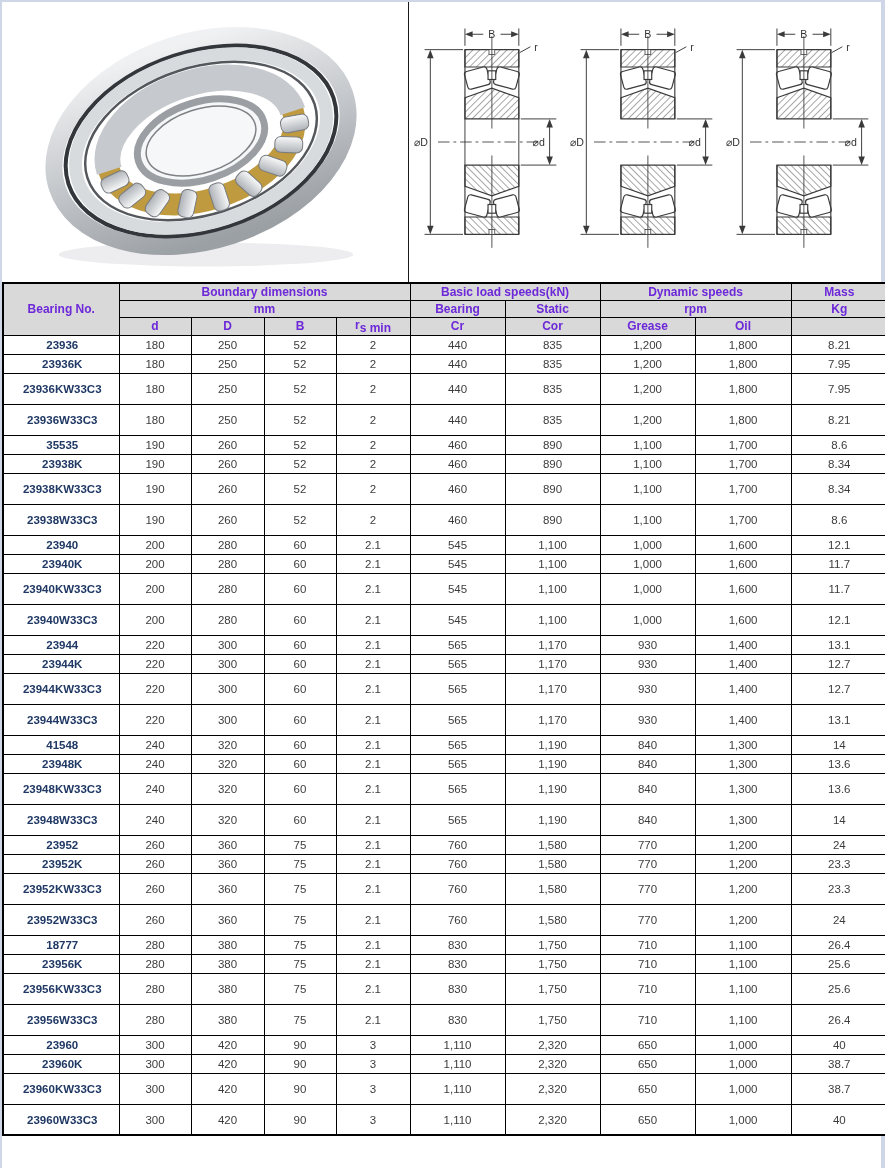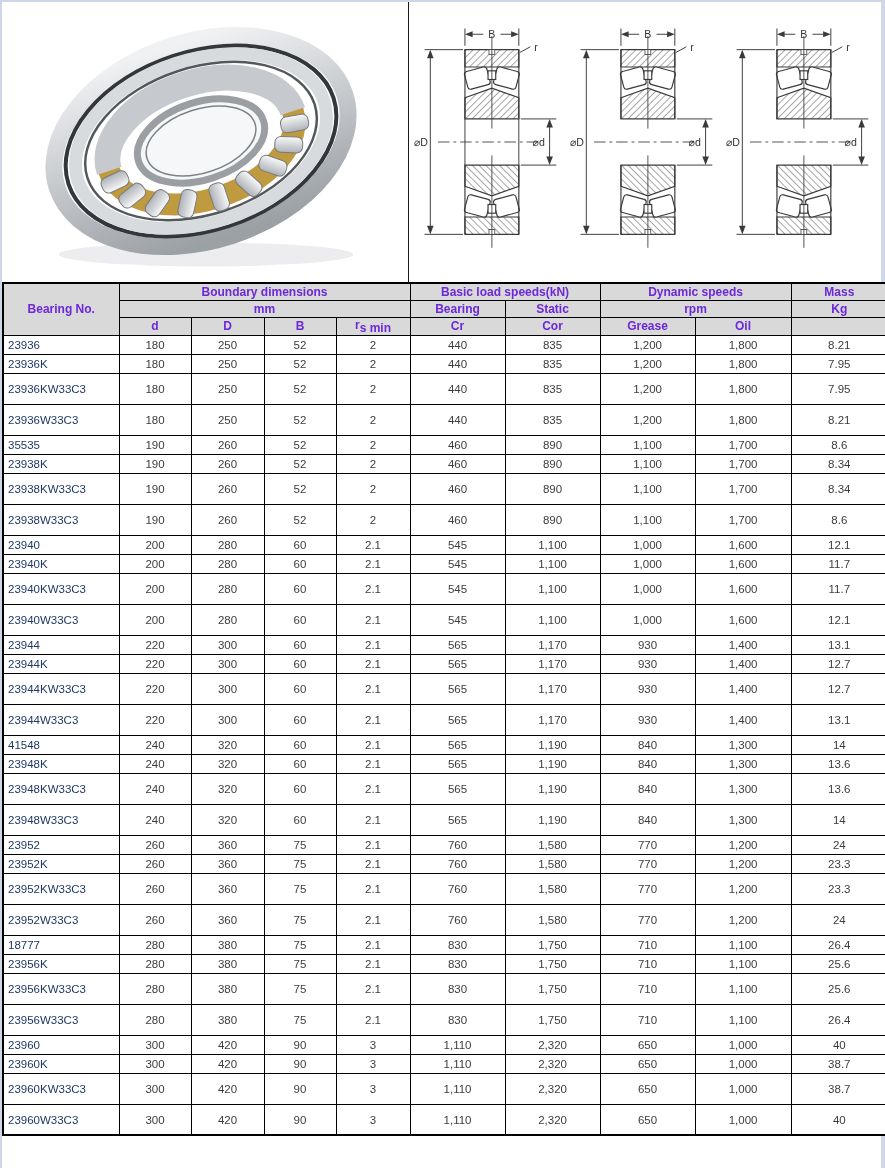--- a/index.html
+++ b/index.html
@@ -13,21 +13,21 @@
   .draw-panel{flex:1;display:flex;align-items:center;justify-content:space-evenly;overflow:hidden;}
   .xsec-svg{width:152px;height:252px;}
   .dtxt{font-family:"Liberation Sans",sans-serif;font-size:11px;fill:#333;}
   
   table.spec{width:100%;border-collapse:collapse;table-layout:fixed;border:2px solid #000;}
   .spec th,.spec td{border:1px solid #000;text-align:center;vertical-align:middle;
                     overflow:hidden;white-space:nowrap;padding:0 2px;box-sizing:border-box;}
   .spec thead th{background:#d9d9d9;font-size:12px;font-weight:bold;color:#6d28d9;height:17px;}
   .spec td{font-size:11.5px;color:#3c3c3c;height:19px;background:#fff;}
   .spec tr.tall td{height:31px;}
-  .spec td.bno{text-align:left;padding-left:4px;font-weight:normal;color:#1f3864;}
+  .spec td.bno{text-align:center;padding-left:4px;font-weight:bold;color:#1f3864;}
   .spec sub{font-size:12px;font-weight:bold;text-align:right;}
 </style>
 </head>
 <body>
 
 <svg width="0" height="0" style="position:absolute" aria-hidden="true">
   <defs>
     <pattern id="hatch" width="5" height="5" patternUnits="userSpaceOnUse" patternTransform="rotate(45)">
       <rect width="5" height="5" fill="#ffffff"></rect>
       <line x1="0" y1="0" x2="0" y2="5" stroke="#4a4a4a" stroke-width="1"></line>

